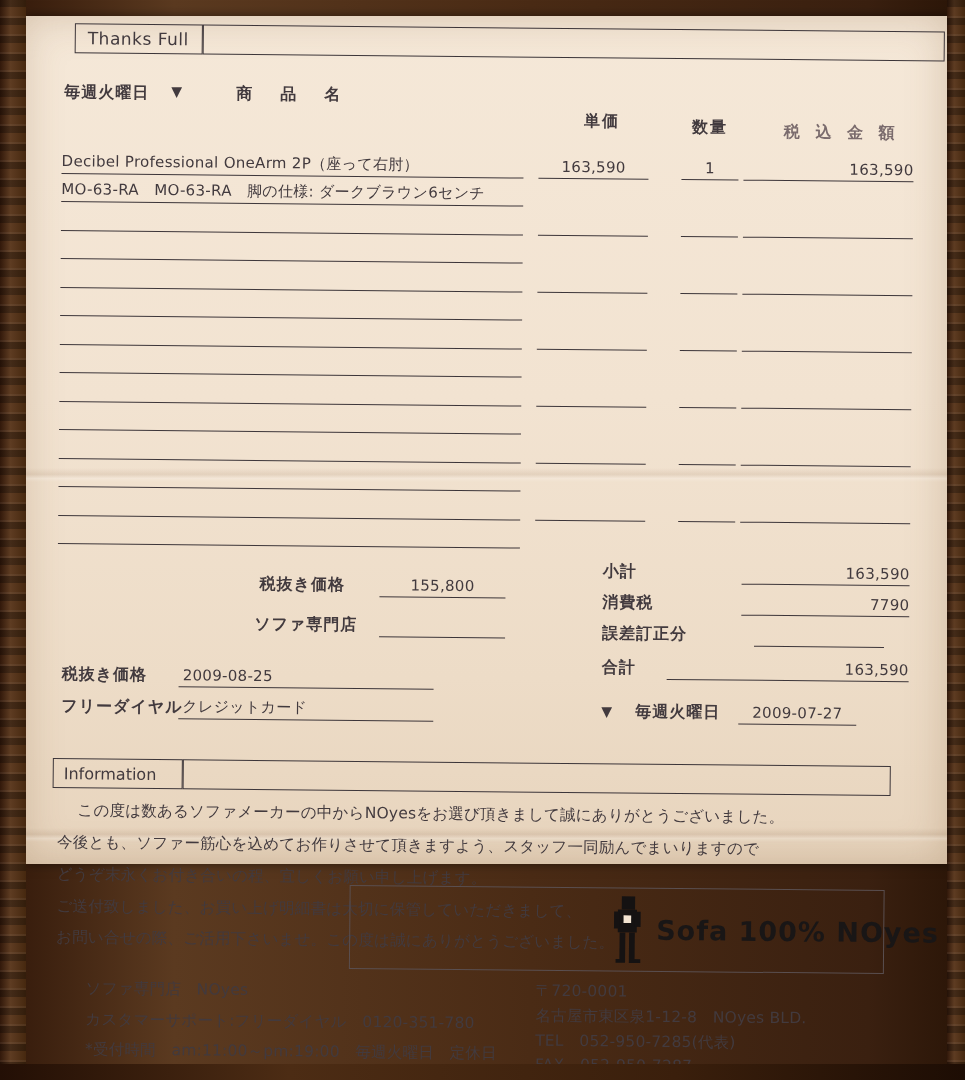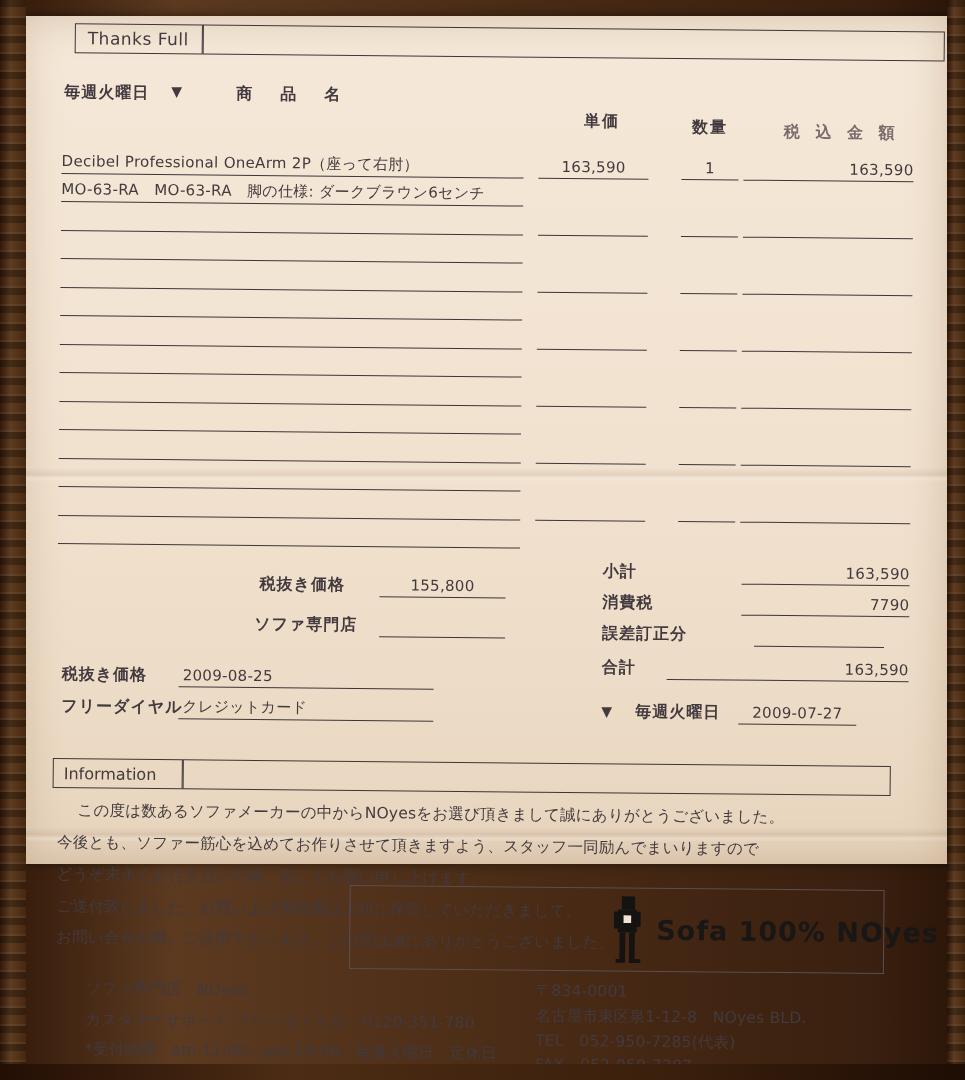--- a/index.html
+++ b/index.html
@@ -262,21 +262,21 @@
             <rect x="8" y="10" width="4" height="4" fill="#f2e3d1"></rect>
           </svg>
         </span>
         <span class="abs logo-text" style="left:306px;top:26px;">Sofa 100% NOyes</span>
       </div>
 
       <div class="abs txt" style="left:73px;top:962px;">ソファ専門店　NOyes</div>
       <div class="abs txt" style="left:73px;top:993px;">カスタマーサポート:フリーダイヤル　0120-351-780</div>
       <div class="abs txt" style="left:73px;top:1023px;">*受付時間　am:11:00～pm:19:00　毎週火曜日　定休日</div>
 
-      <div class="abs txt" style="left:523px;top:960px;">〒834-0001</div>
+      <div class="abs txt" style="left:523px;top:960px;">〒720-0001</div>
       <div class="abs txt" style="left:523px;top:985px;">名古屋市東区泉1-12-8　NOyes BLD.</div>
       <div class="abs txt" style="left:523px;top:1010px;">TEL　052-950-7285(代表)</div>
       <div class="abs txt" style="left:523px;top:1034px;">FAX　052-950-7287</div>
       <div class="abs txt" style="left:523px;top:1047px;">統括　E-mail　noyes.info@ny-k.co.jp</div>
 
     </div>
   </div>
 
   <div id="wood-left" class="wood"></div>
   <div id="wood-right" class="wood"></div>

